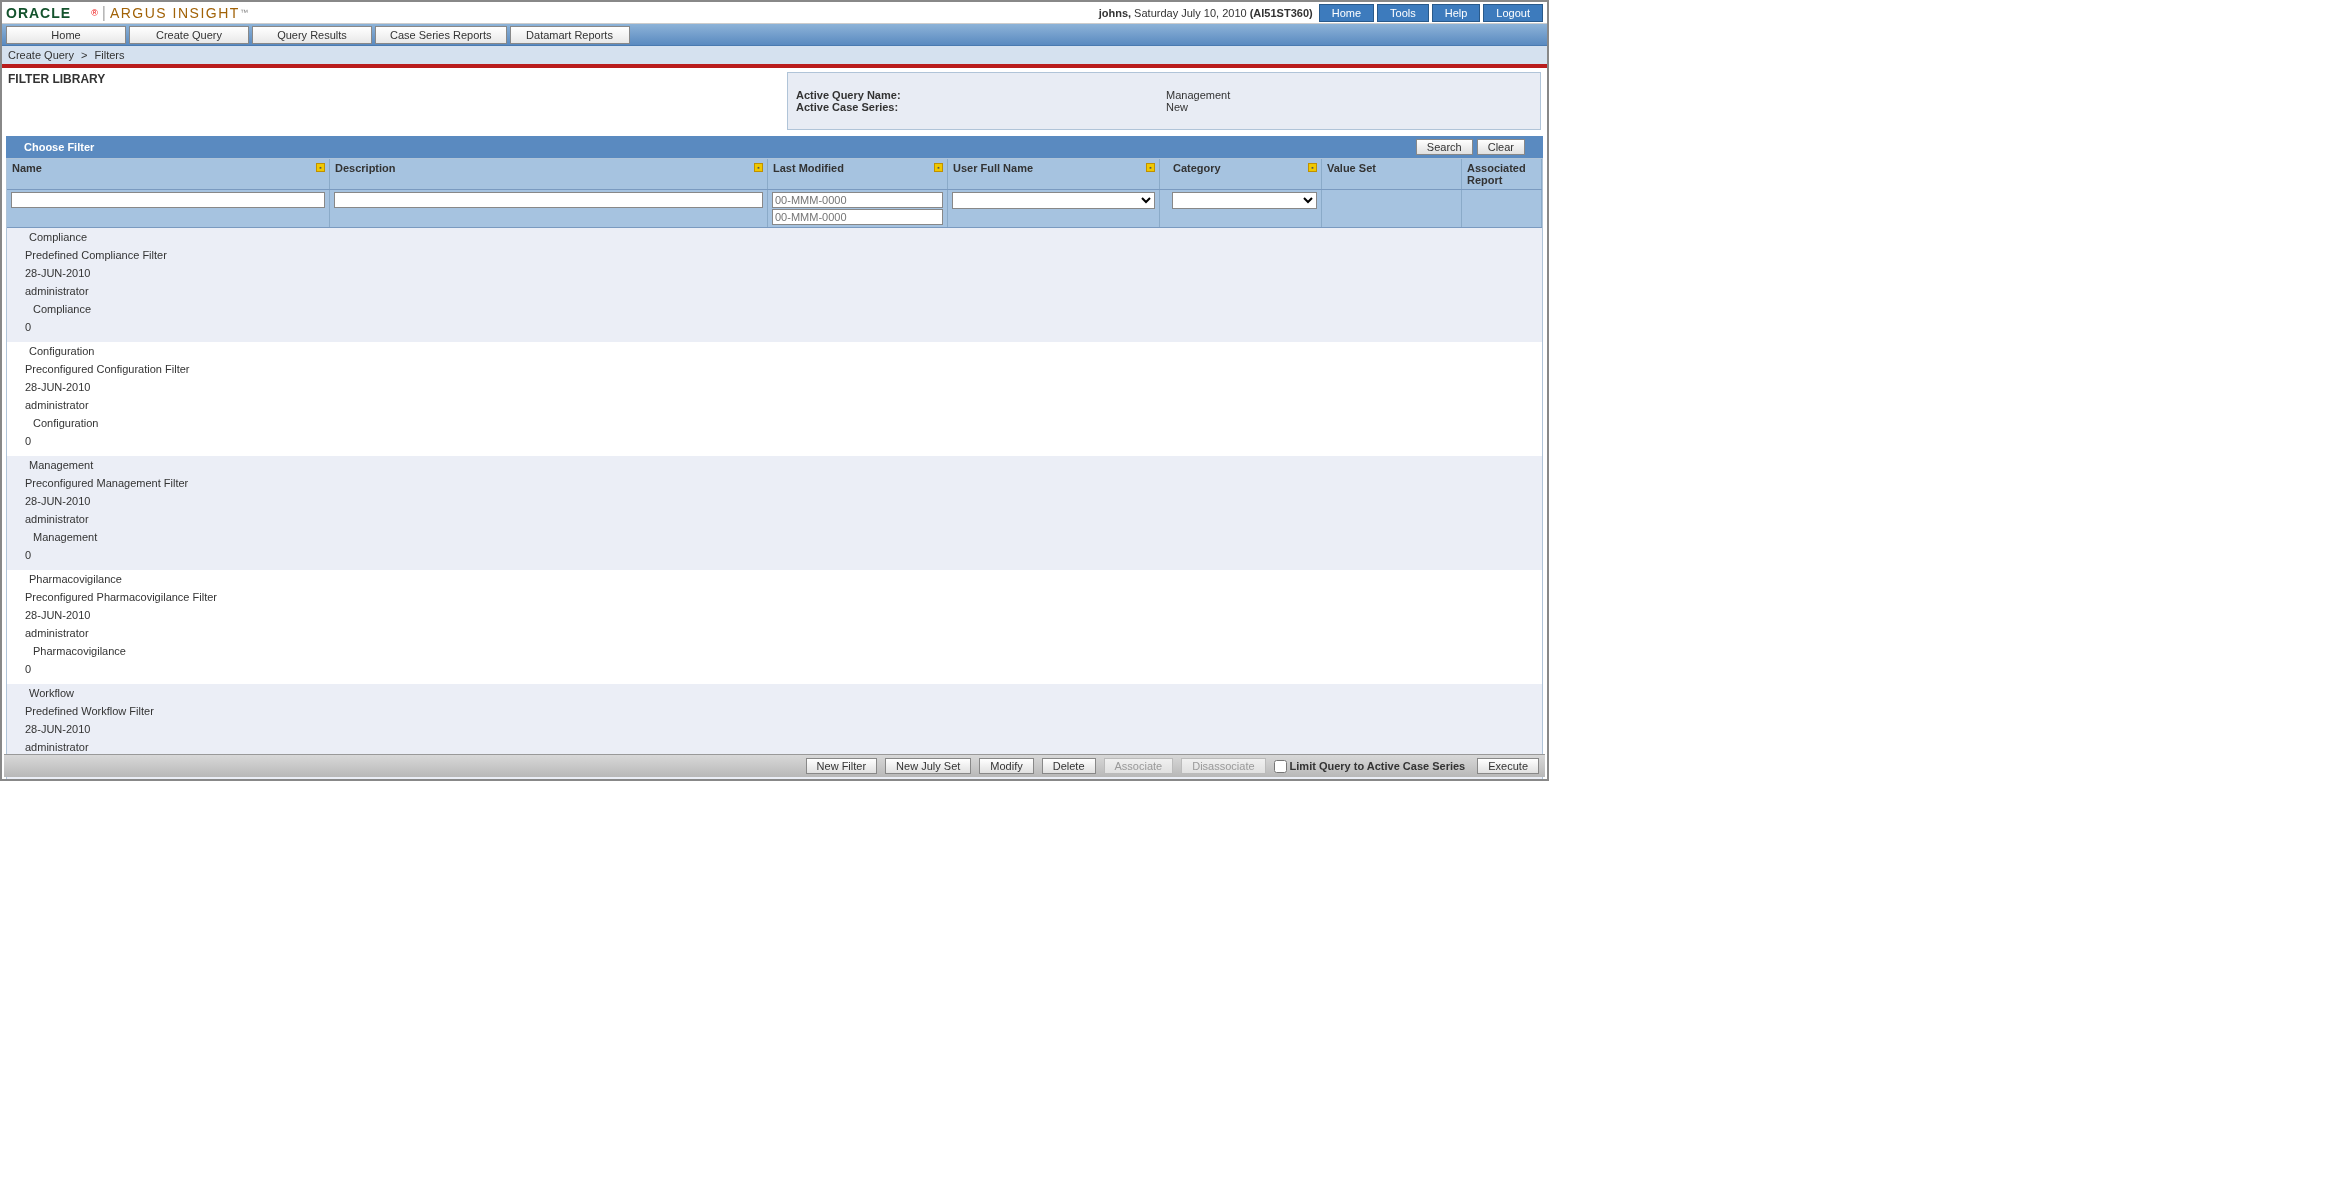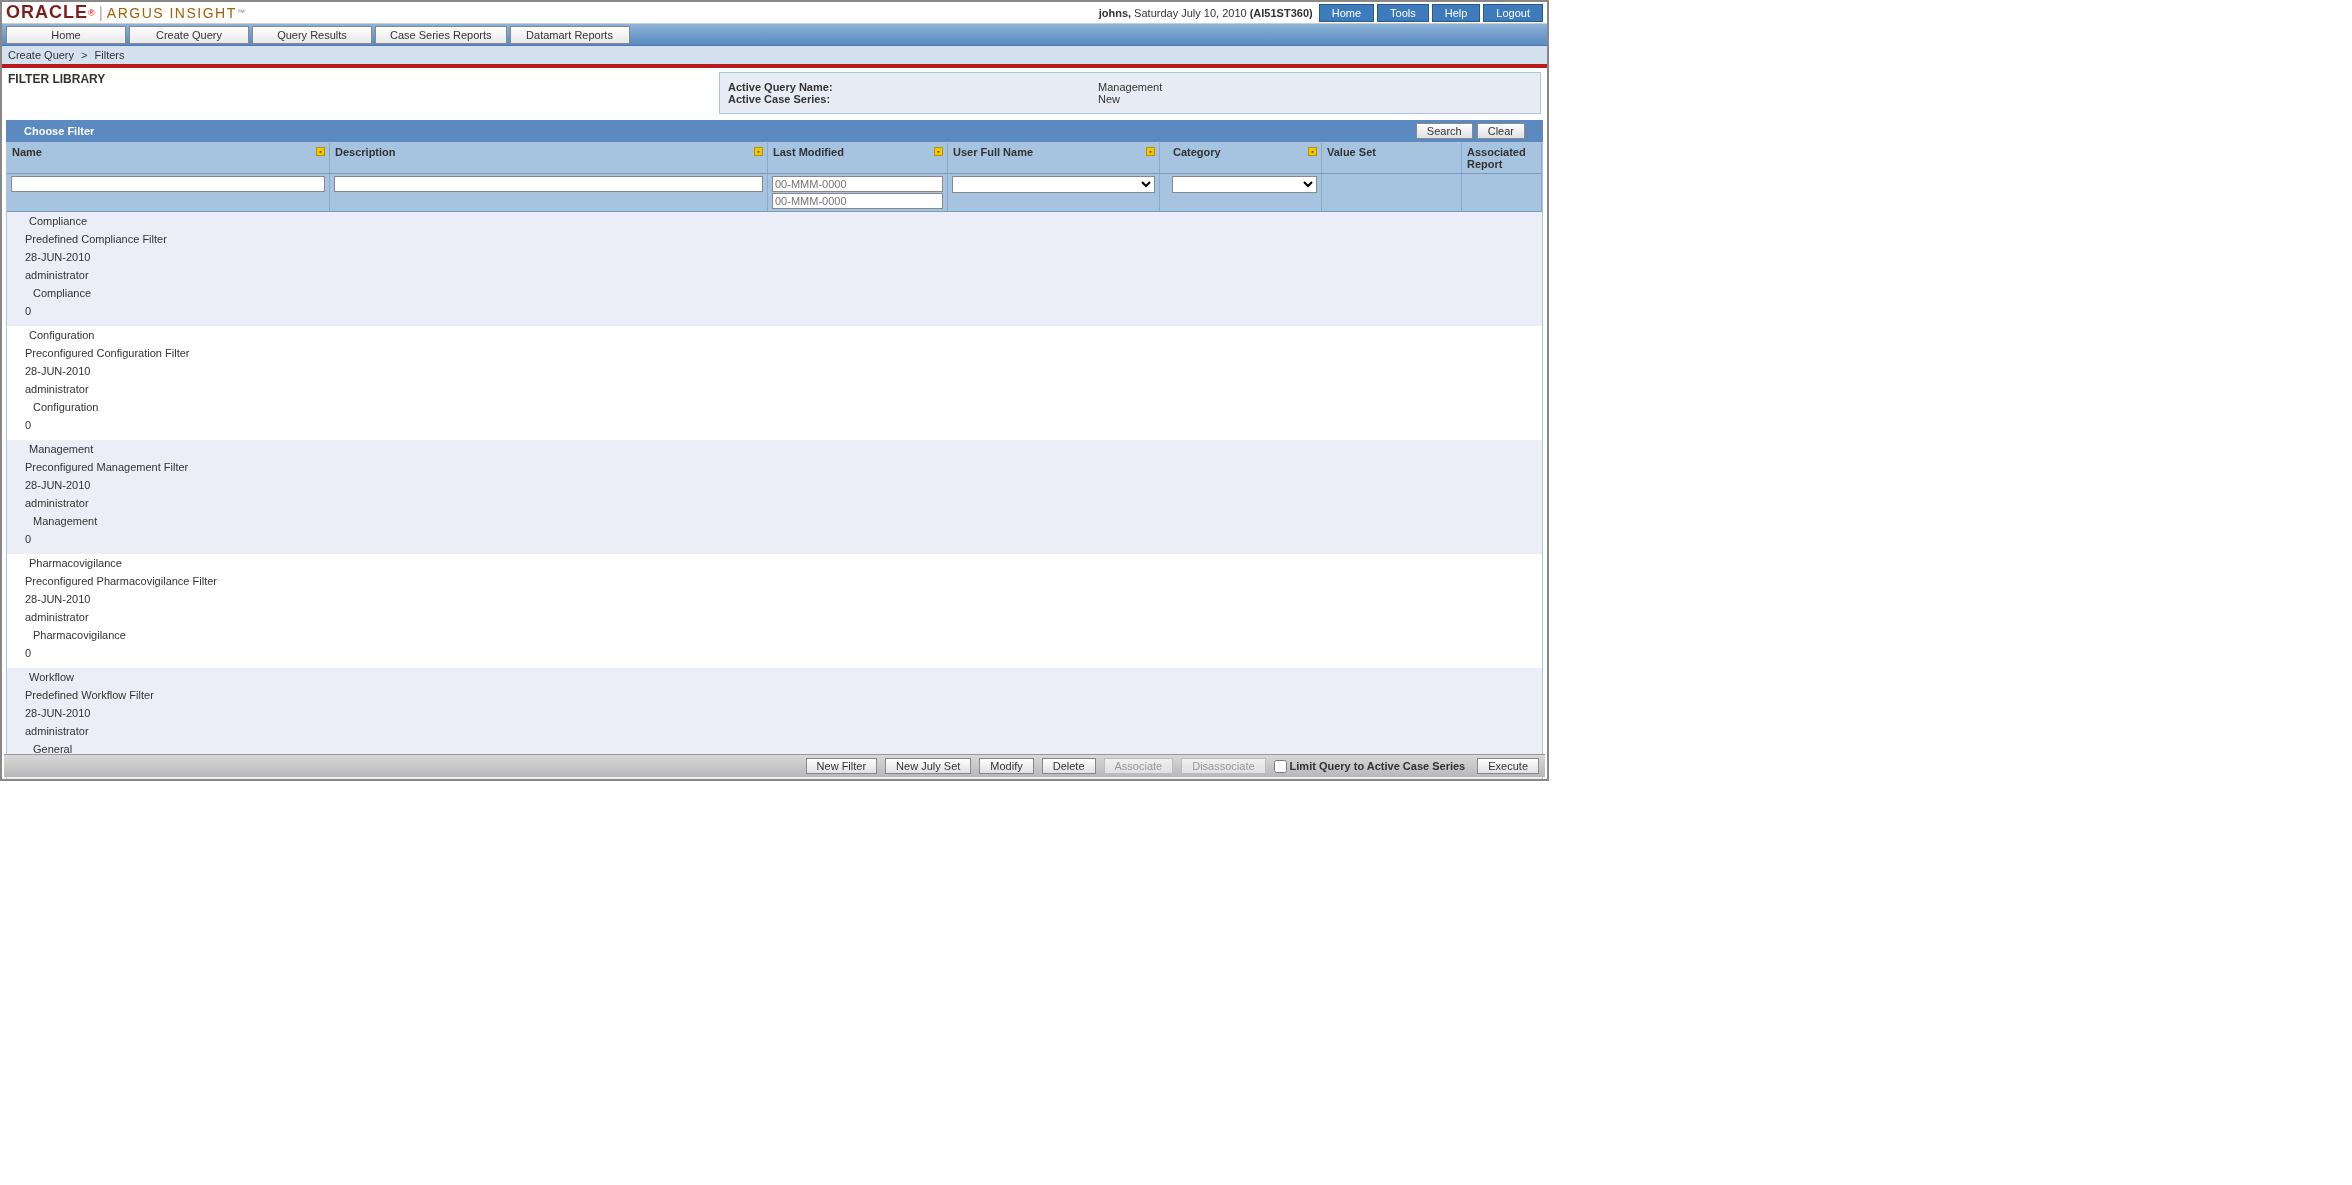--- a/index.html
+++ b/index.html
@@ -1,34 +1,34 @@
 <!DOCTYPE html>
 <html><head>
 <meta charset="utf-8">
 <style>
 * { box-sizing: border-box; margin: 0; padding: 0; }
 body { font-family: Tahoma, Verdana, Arial, sans-serif; font-size: 11px; color: #333; background: #fff; border: 2px solid #888; width: 1549px; height: 781px; position: relative; overflow: hidden; }
 .topbar { display: flex; align-items: center; height: 22px; background: #fff; border-bottom: 1px solid #ccc; padding: 0 4px; }
-.logo-oracle { color: #7f1d1d; font-weight: bold; font-size: 18px; letter-spacing: 1px; margin-right: 0; }
+.logo-oracle { color: #14532d; font-weight: bold; font-size: 14px; letter-spacing: 1px; margin-right: 20px; }
 .logo-sep { color: #aaa; font-size: 16px; margin: 0 4px; }
 .logo-argus { color: #a16207; font-size: 14px; letter-spacing: 1.5px; font-variant: small-caps; }
 .tm { font-size: 8px; color: #888; vertical-align: super; }
 .topbar .spacer { flex: 1; }
 .userinfo { font-size: 11px; color: #333; margin-right: 6px; }
 .userinfo b { font-weight: bold; }
 .topbtns { display: flex; gap: 3px; }
 .topbtn { background: #3d7bbd; color: #fff; font-size: 11px; padding: 2px 12px; border: 1px solid #2a5a8a; cursor: pointer; }
 .navbar { display: flex; align-items: center; height: 22px; background: linear-gradient(#8db3d8, #5a8ac0); border-bottom: 1px solid #4a7ab0; padding-left: 4px; gap: 3px; }
 .navbtn { background: linear-gradient(#fff, #e8e8e8); border: 1px solid #888; padding: 2px 14px; font-size: 11px; cursor: pointer; min-width: 120px; text-align: center; }
 .breadcrumb { background: #d5e1ef; padding: 3px 6px; font-size: 11px; color: #333; border-bottom: 4px solid #b91c1c; }
 .breadcrumb .sep { margin: 0 4px; }
 .titlerow { display: flex; align-items: flex-start; padding: 4px 6px 2px; }
 .pagetitle { font-weight: bold; font-size: 12px; color: #333; }
 .titlerow .spacer { flex: 1; }
-.infopanel { background: #e8ecf4; border: 1px solid #b0c4d8; padding: 8px 8px; width: 822px; font-size: 11px; }
+.infopanel { background: #e8ecf4; border: 1px solid #b0c4d8; padding: 16px 8px; width: 754px; font-size: 11px; }
 .infopanel .row { display: flex; }
 .infopanel .lbl { width: 370px; font-weight: bold; }
 .infopanel .val { flex: 1; }
 .panelhdr { background: #5a8ac0; color: #fff; font-weight: bold; font-size: 11px; padding: 3px 18px; display: flex; align-items: center; margin: 4px 4px 0 4px; }
 .panelhdr .spacer { flex: 1; }
 .btn { background: linear-gradient(#fff, #e0e0e0); border: 1px solid #888; padding: 1px 10px; font-size: 11px; cursor: pointer; margin-left: 4px; color: #333; }
 .btn.dis { color: #999; background: linear-gradient(#f0f0f0, #e0e0e0); border-color: #bbb; }
 .gridwrap { margin: 0 4px; border: 1px solid #b0c4d8; }
 .gridhdr { display: flex; background: #a6c3e0; border-bottom: 1px solid #7a9ac0; font-weight: bold; font-size: 11px; }
 .gridhdr .col { padding: 3px 5px; border-right: 1px solid #8aaac8; position: relative; display: flex; align-items: flex-start; }

